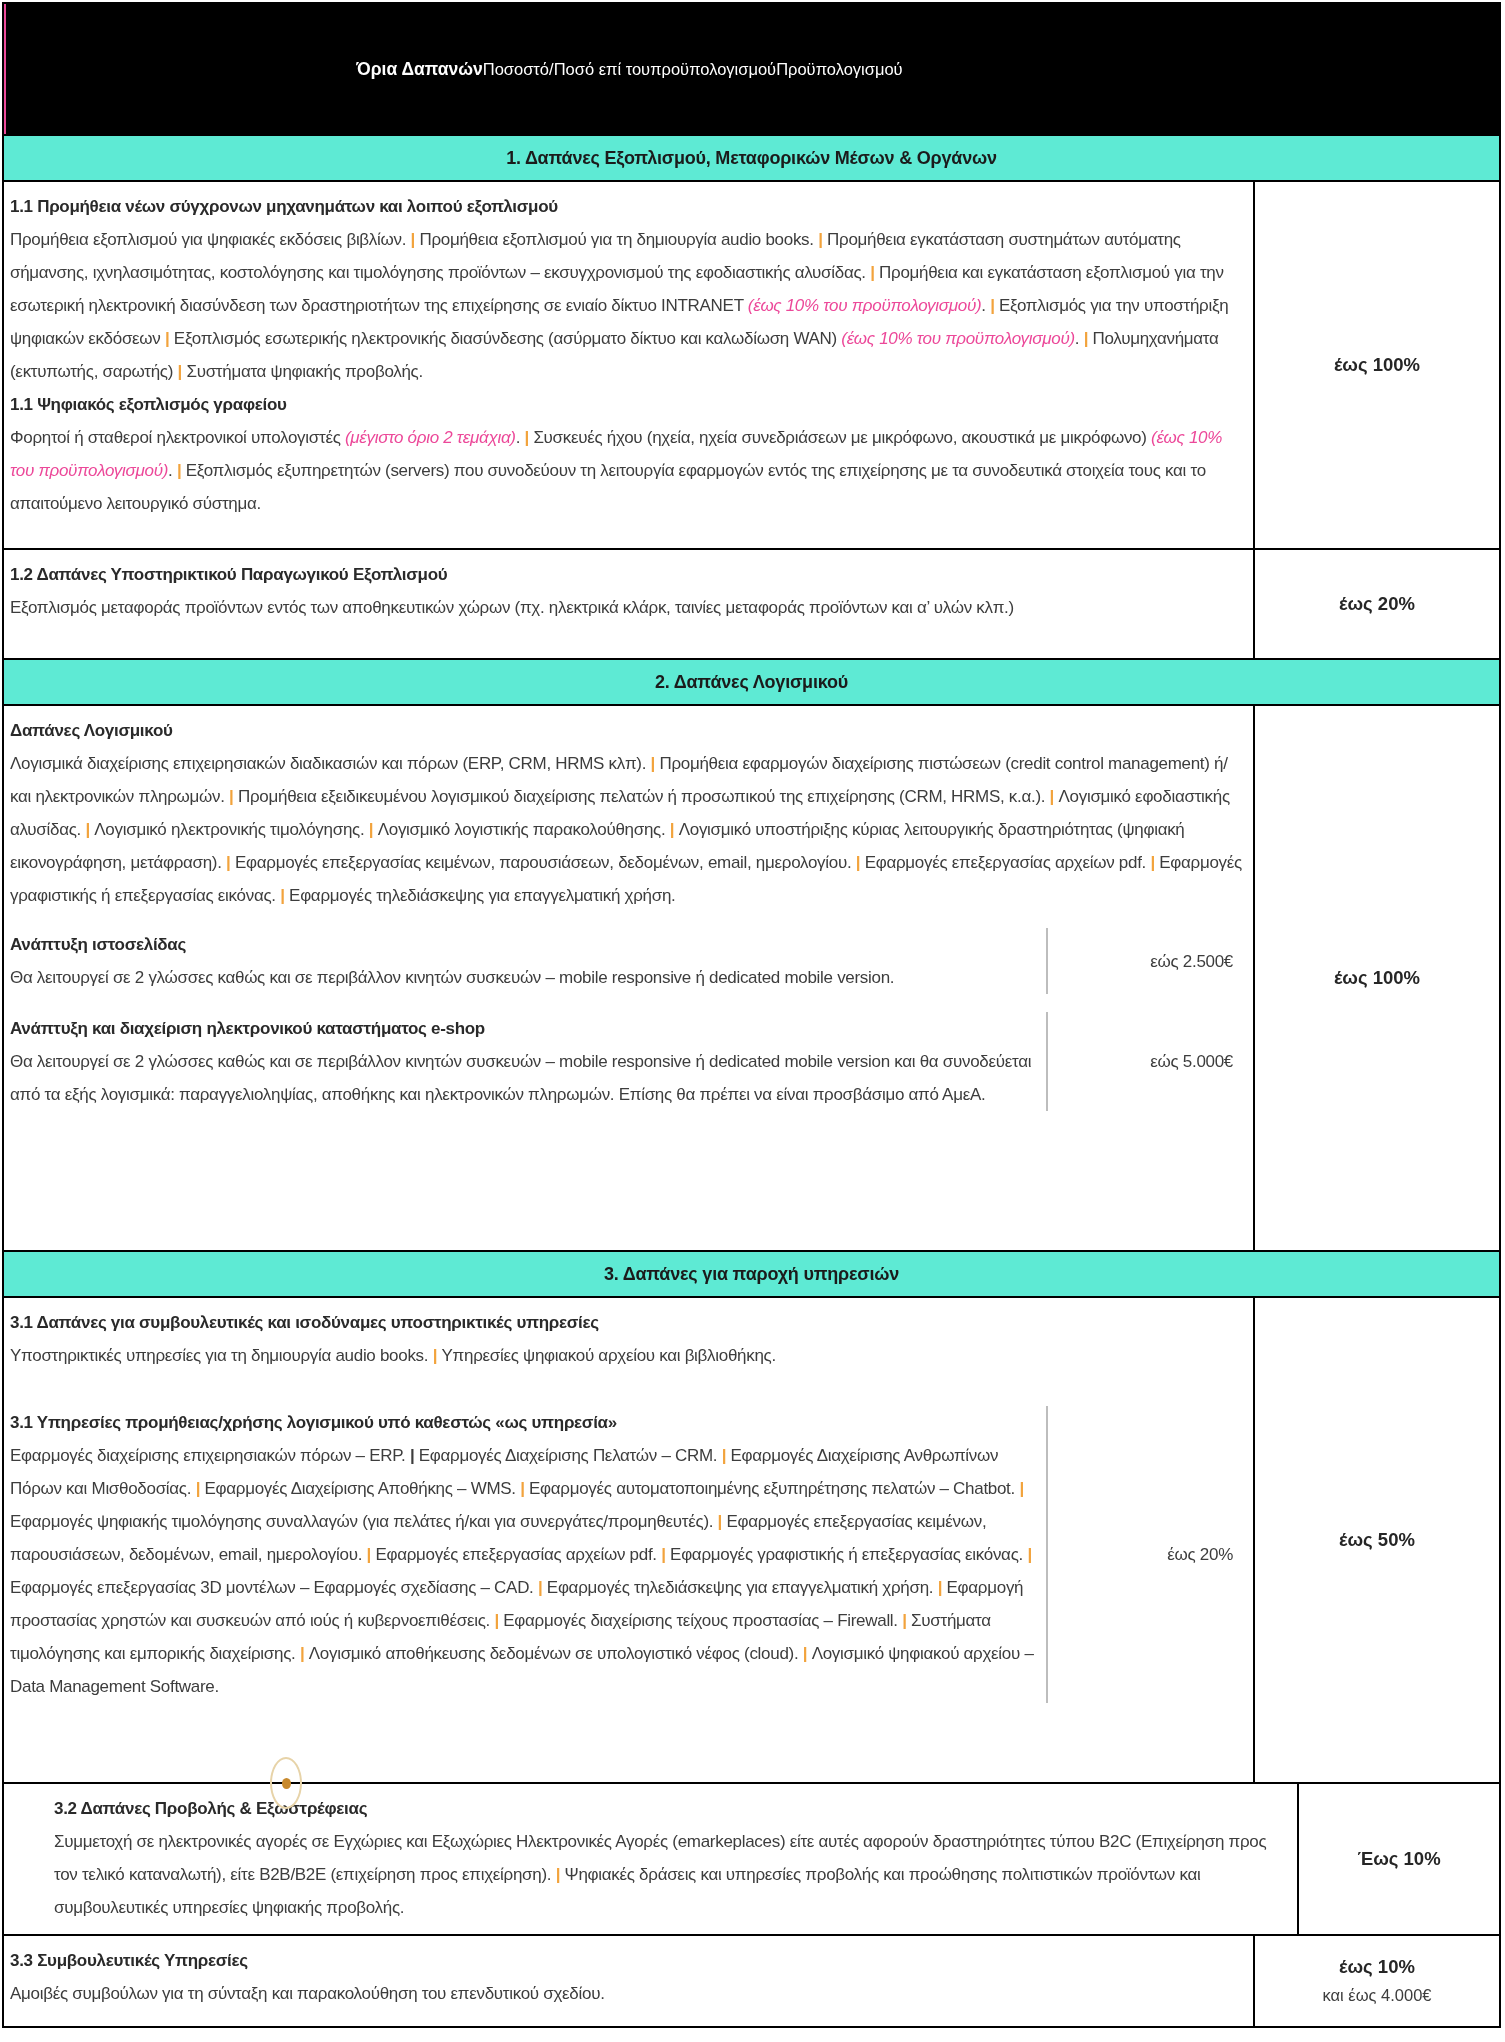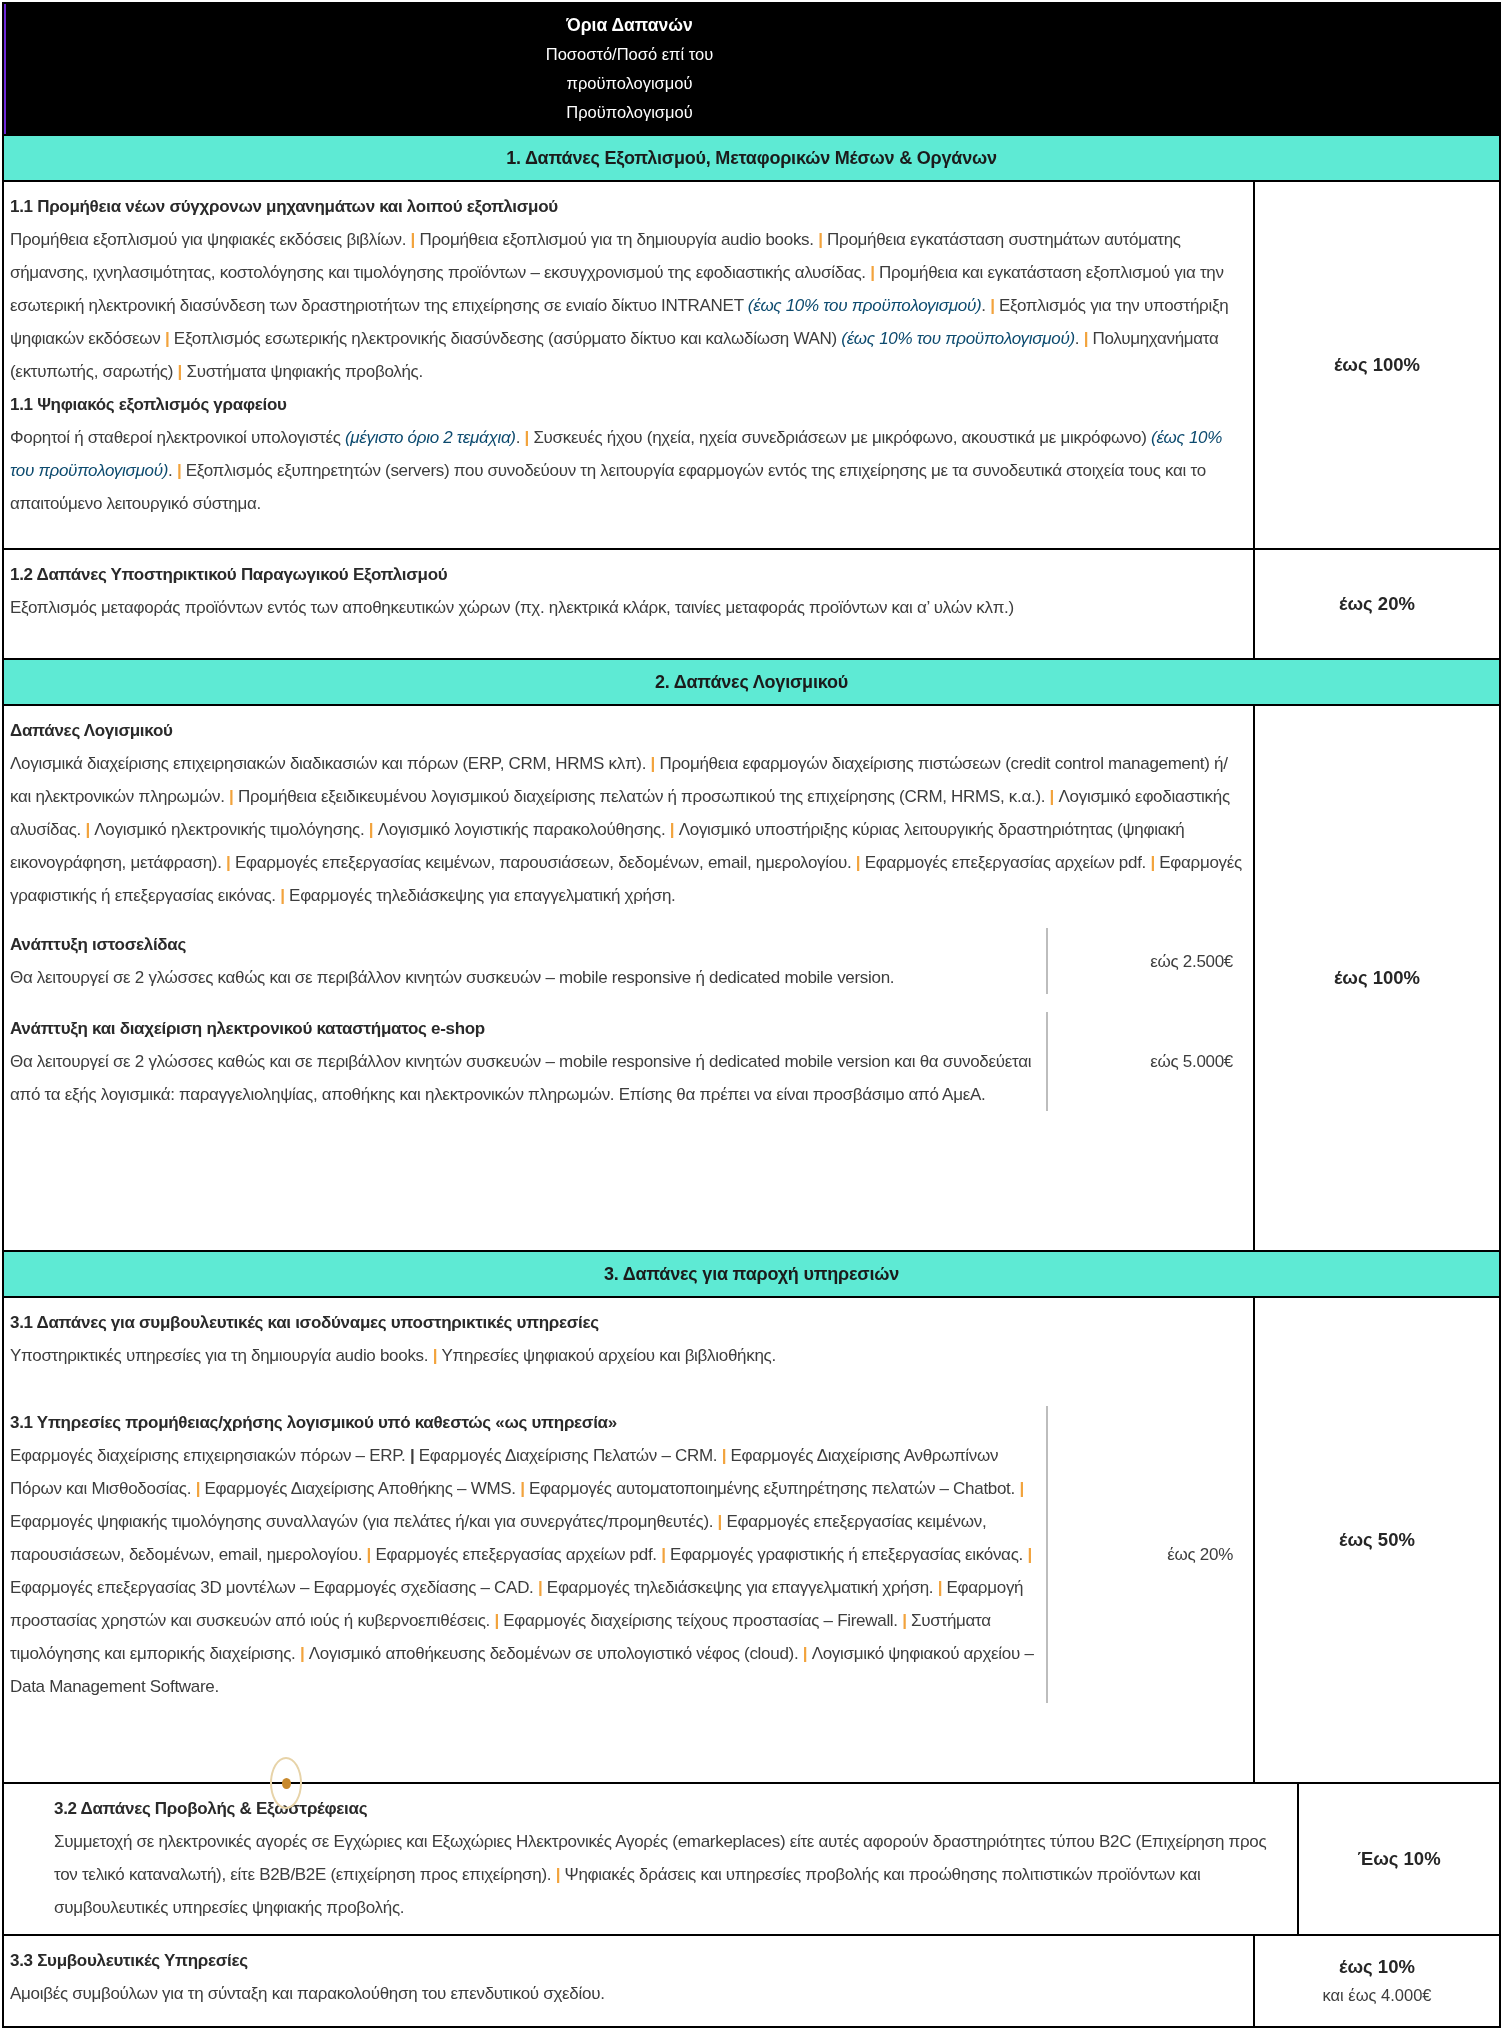--- a/index.html
+++ b/index.html
@@ -17,22 +17,22 @@
     background:#fff;
   }
   
   .hdr {
     display:grid; grid-template-columns:1249px 1fr;
     background:#000; color:#fff; min-height:130px;
   }
   .hdr-left { display:flex; align-items:center; justify-content:center;
     font-weight:bold; font-size:19px; letter-spacing:0.2px; }
   .hdr-right {
-    border-left:2px solid #6d28d9;
-    display:flex; flex-direction:column; align-items:center; justify-content:center;
+    border-left:2px solid #ec4899;
+    display:flex; flex-direction:row; align-items:center; justify-content:center;
     text-align:center; padding:6px 20px; line-height:29px; font-size:16.5px;
   }
   .hdr-right .t { font-weight:bold; font-size:17.5px; }
   
   .bar {
     background:#5eead4; border-top:2px solid #000; border-bottom:2px solid #000;
     min-height:48px; display:flex; align-items:center; justify-content:center;
     font-weight:bold; font-size:18px; color:#1b1b1b; letter-spacing:-0.2px;
   }
   
@@ -44,21 +44,21 @@
     display:flex; flex-direction:column; align-items:center; justify-content:center;
     text-align:left; font-weight:bold; font-size:18.5px; color:#262626;
   }
   .cell-limit .sub { font-weight:normal; font-size:16.5px; color:#3d3d3d; line-height:28px; }
   .cell-limit .main-line { line-height:28px; }
   .h-inline { font-weight:bold; color:#2a2a2a; }
   .para { color:#3d3d3d; }
   .rn-n { color:#3d3d3d; }
   .rn-p { color:#F2A33C; font-weight:bold; }
   .rn-P { color:#3d3d3d; font-weight:bold; }
-  .rn-i { color:#0c4a6e; font-style:italic; }
+  .rn-i { color:#ec4899; font-style:italic; }
   
   .subrow { display:grid; grid-template-columns:1fr 197px; }
   .sub-amount {
     border-left:2px solid #bdbdbd;
     display:flex; align-items:center; justify-content:flex-end;
     padding-right:10px; font-size:17px; color:#3d3d3d; letter-spacing:-0.3px;
   }
   .mh-r11 { min-height:366px; }
   .mh-r12 { min-height:110px; }
   .mh-r2  { min-height:544px; }

